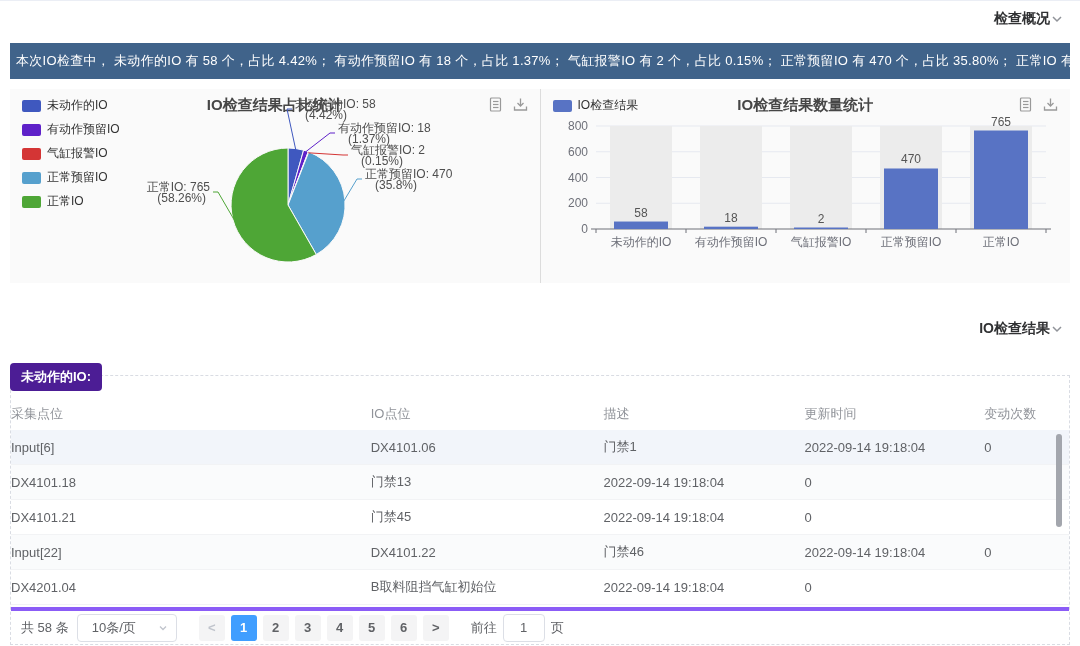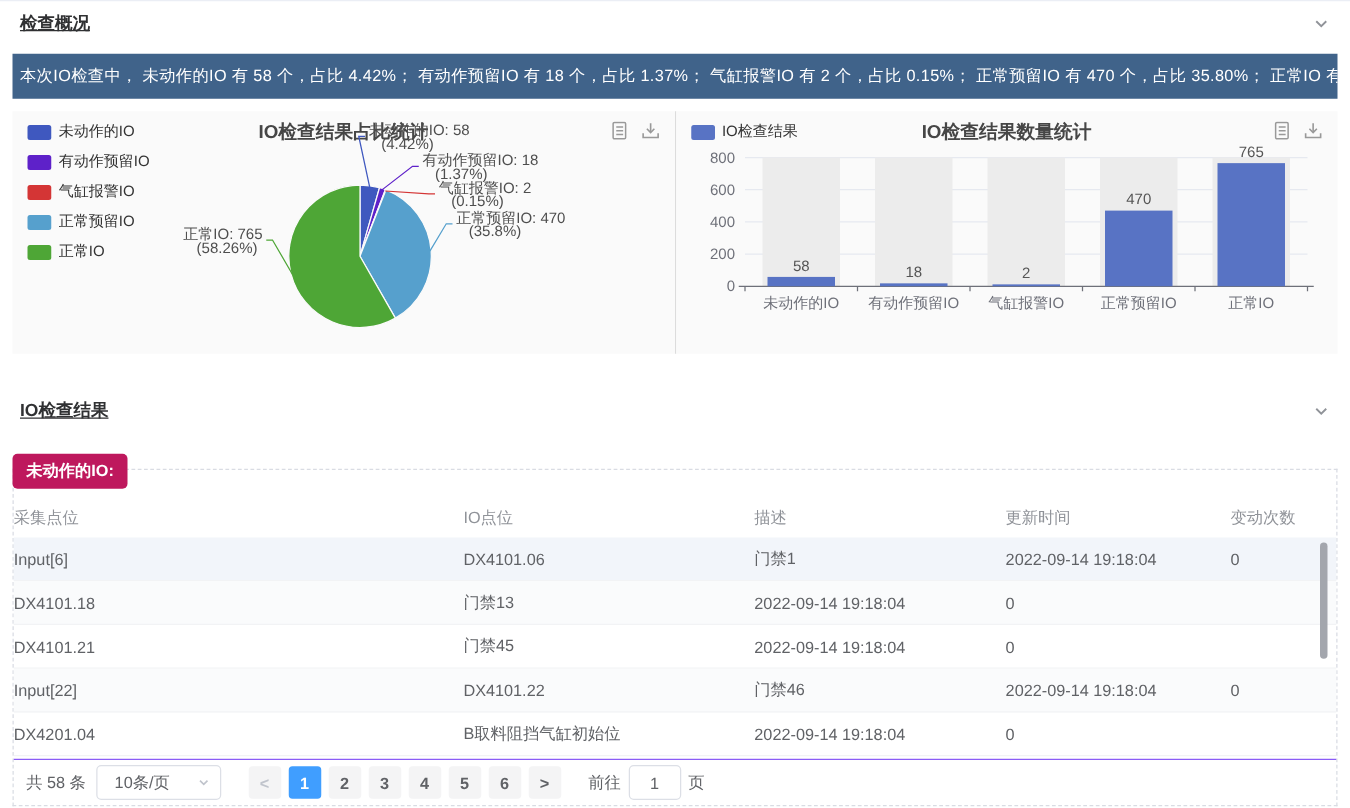--- a/index.html
+++ b/index.html
@@ -7,21 +7,21 @@
     width: 1080px; height: 646px; overflow: hidden;
     background: #fff;
     font-family: "Liberation Sans", "DejaVu Sans", sans-serif;
     color: #303133;
   }
   .page { width: 1080px; height: 646px; border-top: 1px solid #ebeef5; position: relative; }
 
   
   .sec-header {
     height: 36px; padding: 14px 16px;
-    display: flex; align-items: center; justify-content: space-between; text-decoration: underline;
+    display: flex; align-items: center; justify-content: flex-end;
   }
   .sec-title { font-size: 14px; font-weight: bold; color: #303133; }
   .chev { width: 14px; height: 14px; cursor: pointer; display: inline-flex; }
 
   
   .banner {
     margin: 6px 10px 10px 10px; height: 36px;
     background: #40638a; color: #ffffff;
     font-size: 13px; line-height: 36px;
     padding: 0 6px; letter-spacing: 0.3px;
@@ -48,40 +48,40 @@
 
   
   .table-box {
     margin: 28px 10px 0 10px;
     border: 1px dashed #d9dce3;
     position: relative;
     height: 270px;
   }
   .badge {
     position: absolute; top: -13px; left: -1px; z-index: 3;
-    background: #be185d; color: #fff;
+    background: #4c1d95; color: #fff;
     font-size: 13px; font-weight: bold;
     padding: 5px 11px; border-radius: 4px; cursor: pointer;
   }
   .tbl { margin-top: 22px; font-size: 13px; }
   .tbl-row { display: grid; grid-template-columns: 34% 22% 19% 17% 8%; align-items: center; text-align: left; }
   .tbl-head { height: 32px; color: #909399; font-weight: 500; }
   .tbl-body .tbl-row { height: 35px; color: #606266; border-bottom: 1px solid #f2f3f5; }
   .row-tint-a { background: #f2f5fa; }
   .row-tint-b { background: #fafbfc; }
   .scroll-thumb {
     position: absolute; right: 7px; top: 58px;
     width: 6px; height: 93px; border-radius: 3px;
     background: #a3a6ad; z-index: 2; cursor: pointer;
   }
 
   
   .pagination {
     position: absolute; left: 0; bottom: 0; width: 100%;
-    height: 37px; border-top: 1px solid #8b5cf6;
+    height: 37px; border-top: 4px solid #8b5cf6;
     display: flex; align-items: center; gap: 8px;
     padding: 0 10px; font-size: 13px; color: #606266;
   }
   .page-size-select {
     width: 100px; height: 28px; border: 1px solid #dcdfe6; border-radius: 4px;
     display: flex; align-items: center; justify-content: space-between;
     padding: 0 8px 0 14px; cursor: pointer; background: #fff; color: #606266; gap: 16px;
   }
   .pager { display: flex; align-items: center; gap: 6px; margin-left: 14px; }
   .page-btn {

